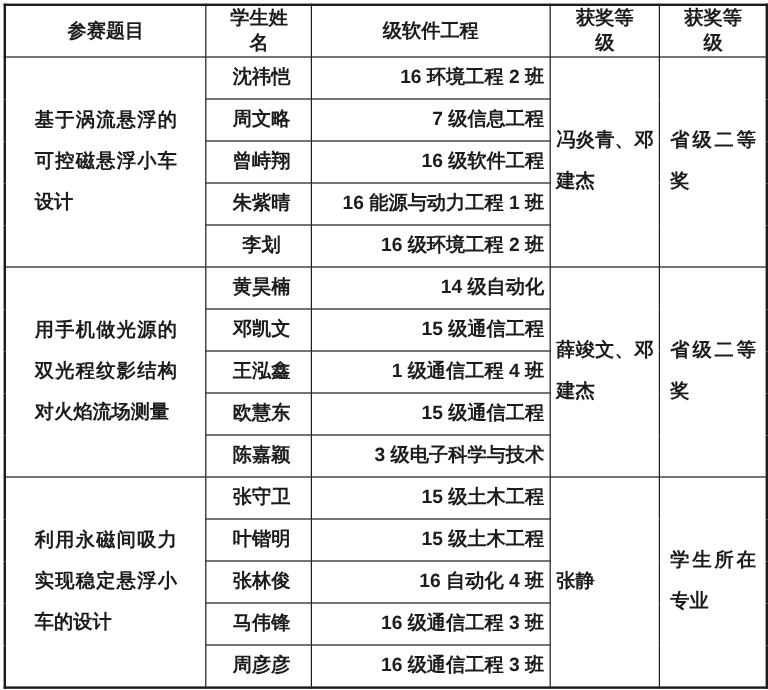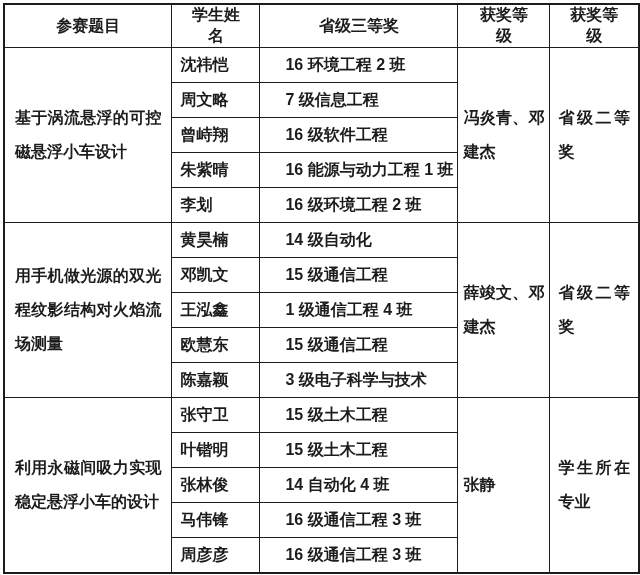--- a/index.html
+++ b/index.html
@@ -24,49 +24,50 @@
     font-weight:bold;
     vertical-align:middle;
     overflow:hidden;
   }
   tr.hdr{height:32px;}
   tr.row{height:35px;}
   th{text-align:center;padding:0 16px;}
   td{line-height:34px;}
   td.topic{
     text-align:justify;text-justify:inter-character;
-    padding:0 10px;
+    padding:0 24px;
   }
-  td.name{padding:0 4px 0 8px;white-space:nowrap;text-align:left;}
-  td.major{padding:0 4px 0 25px;white-space:nowrap;text-align:left;}
+  td.name{padding:0 4px 0 8px;white-space:nowrap;text-align:center;}
+  td.major{padding:0 4px 0 25px;white-space:nowrap;text-align:right;}
   td.advisor{
     text-align:justify;text-justify:inter-character;
     padding:0 5px;
   }
   td.award{
     text-align:justify;text-justify:inter-character;
     padding:0 8px;
+    font-family:Liberation Mono, monospace;
   }
 </style>
 </head>
 <body>
 
 <table class="awards">
   <colgroup>
     <col class="c-topic">
       <col class="c-name">
       <col class="c-major">
       <col class="c-advisor">
       <col class="c-award">
   </colgroup>
   <thead>
     <tr class="hdr">
       <th>参赛题目</th>
       <th>学生姓名</th>
-      <th>省级三等奖</th>
+      <th>级软件工程</th>
       <th>获奖等级</th>
       <th>获奖等级</th>
     </tr>
   </thead>
   <tbody>
 
     <tr class="row">
       <td class="topic" rowspan="5">基于涡流悬浮的可控磁悬浮小车设计</td>
       <td class="name">沈祎恺</td>
       <td class="major">16 环境工程 2 班</td>
@@ -120,21 +121,21 @@
       <td class="major">15 级土木工程</td>
       <td class="advisor" rowspan="5">张静</td>
       <td class="award" rowspan="5">学生所在专业</td>
     </tr>
     <tr class="row">
       <td class="name">叶锴明</td>
       <td class="major">15 级土木工程</td>
     </tr>
     <tr class="row">
       <td class="name">张林俊</td>
-      <td class="major">14 自动化 4 班</td>
+      <td class="major">16 自动化 4 班</td>
     </tr>
     <tr class="row">
       <td class="name">马伟锋</td>
       <td class="major">16 级通信工程 3 班</td>
     </tr>
     <tr class="row">
       <td class="name">周彦彦</td>
       <td class="major">16 级通信工程 3 班</td>
     </tr>
   </tbody>

